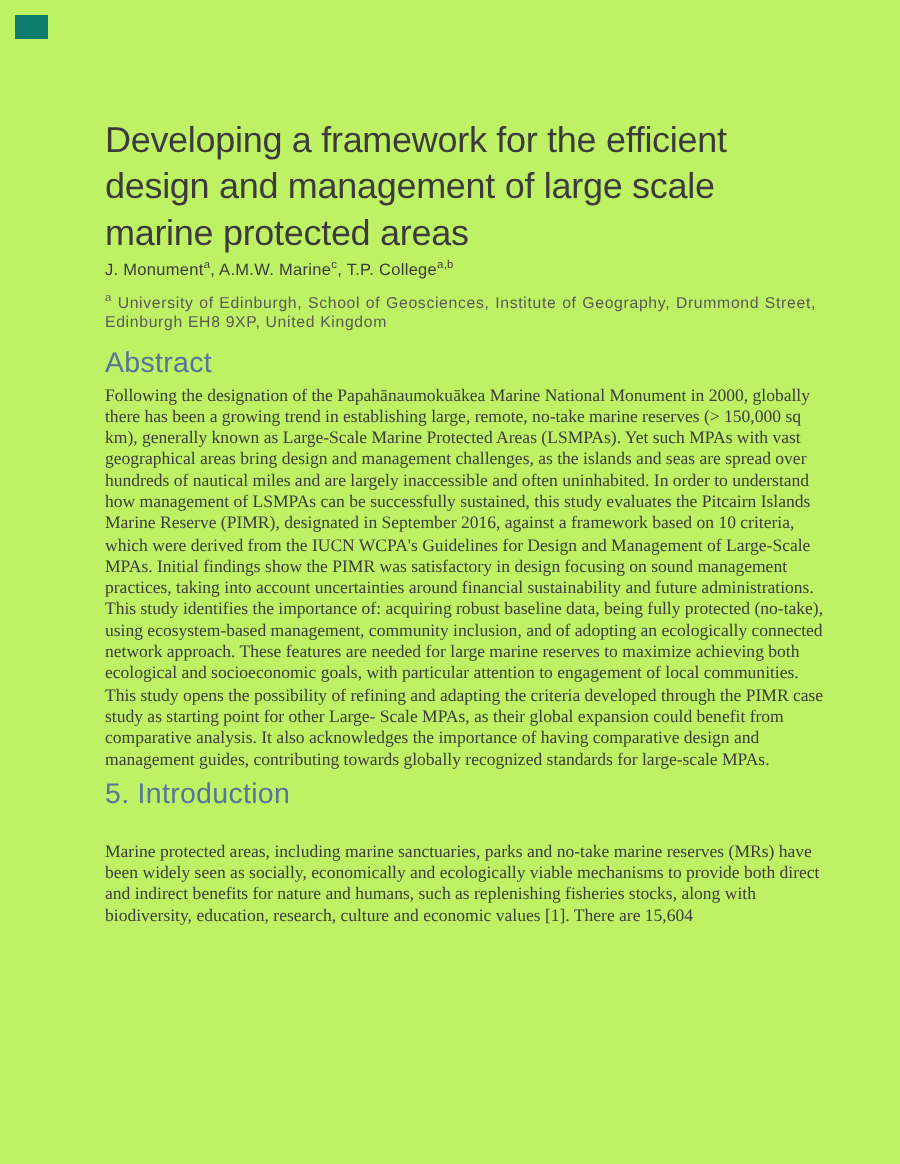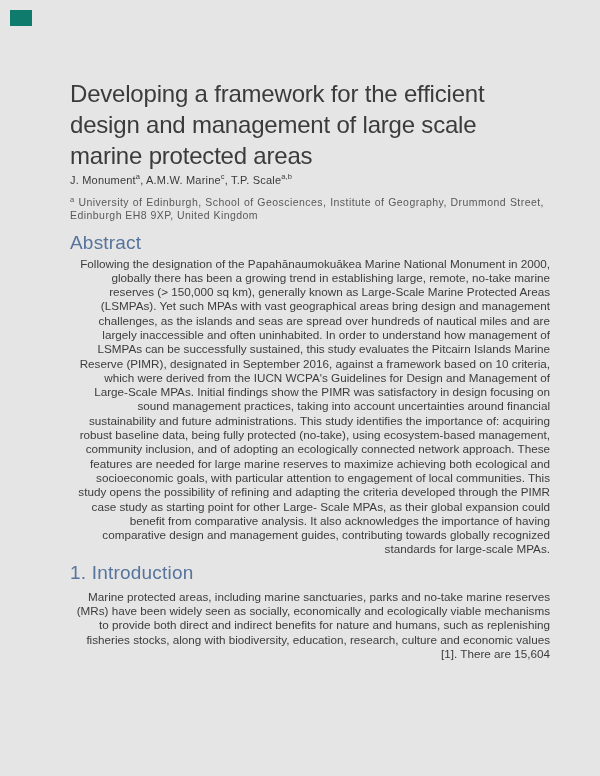--- a/index.html
+++ b/index.html
@@ -1,20 +1,20 @@
 <!DOCTYPE html>
 <html><head>
 <meta charset="utf-8">
 <style>
   html, body { margin: 0; padding: 0; background: #ffffff; }
   .page {
     position: relative;
     width: 600px;
     height: 776px;
-    background: #e5e5e5;
+    background: #bef264;
     overflow: hidden;
     font-family: "Liberation Sans", sans-serif;
   }
   .logo-mark {
     position: absolute;
     left: 10px;
     top: 10px;
     width: 22px;
     height: 16px;
     background: #0f7b6c;
@@ -62,46 +62,47 @@
     font-weight: 400;
     color: #56749c;
     letter-spacing: 0.2px;
   }
   .body-text {
     margin: 4px 0 0 0;
     width: 480px;
     font-size: 11.7px;
     line-height: 14.3px;
     color: #3c3c3c;
-    text-align: right;
+    text-align: left;
+    font-family: Liberation Serif, serif;
   }
-  .body-text.intro { margin-top: 7px; }
+  .body-text.intro { margin-top: 21px; }
   .intro-heading { margin-top: 6px; }
 </style>
 </head>
 <body>
 
 <div class="page">
 
   <div class="logo-mark"></div>
 
   <div class="content">
 
     <h1 class="paper-title">Developing a framework for the efficient design and management of large scale marine protected areas</h1>
 
     <div class="authors">
-      <span><span>J. Monument</span><sup>a</sup><span>, </span></span><span><span>A.M.W. Marine</span><sup>c</sup><span>, </span></span><span><span>T.P. Scale</span><sup>a,b</sup><span></span></span>
+      <span><span>J. Monument</span><sup>a</sup><span>, </span></span><span><span>A.M.W. Marine</span><sup>c</sup><span>, </span></span><span><span>T.P. College</span><sup>a,b</sup><span></span></span>
     </div>
 
     <p class="affiliation first"><sup>a</sup> <span>University of Edinburgh, School of Geosciences, Institute of Geography, Drummond Street, Edinburgh EH8 9XP, United Kingdom</span></p>
 
 
 
     <h2 class="section-heading">Abstract</h2>
 
     <p class="body-text">Following the designation of the Papahānaumokuākea Marine National Monument in 2000, globally there has been a growing trend in establishing large, remote, no-take marine reserves (&gt; 150,000 sq km), generally known as Large-Scale Marine Protected Areas (LSMPAs). Yet such MPAs with vast geographical areas bring design and management challenges, as the islands and seas are spread over hundreds of nautical miles and are largely inaccessible and often uninhabited. In order to understand how management of LSMPAs can be successfully sustained, this study evaluates the Pitcairn Islands Marine Reserve (PIMR), designated in September 2016, against a framework based on 10 criteria, which were derived from the IUCN WCPA's Guidelines for Design and Management of Large-Scale MPAs. Initial findings show the PIMR was satisfactory in design focusing on sound management practices, taking into account uncertainties around financial sustainability and future administrations. This study identifies the importance of: acquiring robust baseline data, being fully protected (no-take), using ecosystem-based management, community inclusion, and of adopting an ecologically connected network approach. These features are needed for large marine reserves to maximize achieving both ecological and socioeconomic goals, with particular attention to engagement of local communities. This study opens the possibility of refining and adapting the criteria developed through the PIMR case study as starting point for other Large- Scale MPAs, as their global expansion could benefit from comparative analysis. It also acknowledges the importance of having comparative design and management guides, contributing towards globally recognized standards for large-scale MPAs.</p>
 
-    <h2 class="section-heading intro-heading">1. Introduction</h2>
+    <h2 class="section-heading intro-heading">5. Introduction</h2>
 
     <p class="body-text intro">Marine protected areas, including marine sanctuaries, parks and no-take marine reserves (MRs) have been widely seen as socially, economically and ecologically viable mechanisms to provide both direct and indirect benefits for nature and humans, such as replenishing fisheries stocks, along with biodiversity, education, research, culture and economic values [1]. There are 15,604</p>
 
   </div>
 </div>
 
 </body></html>

